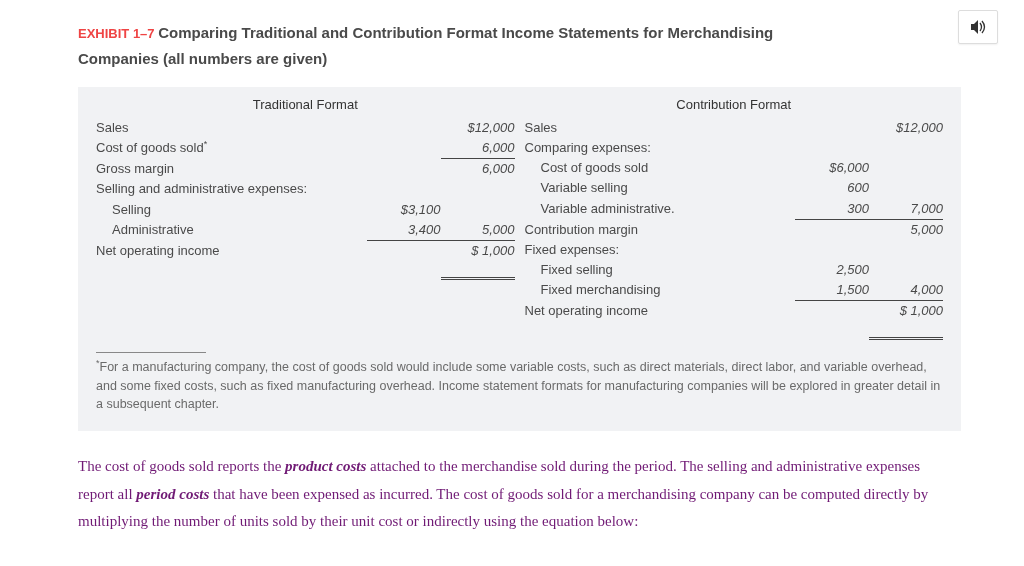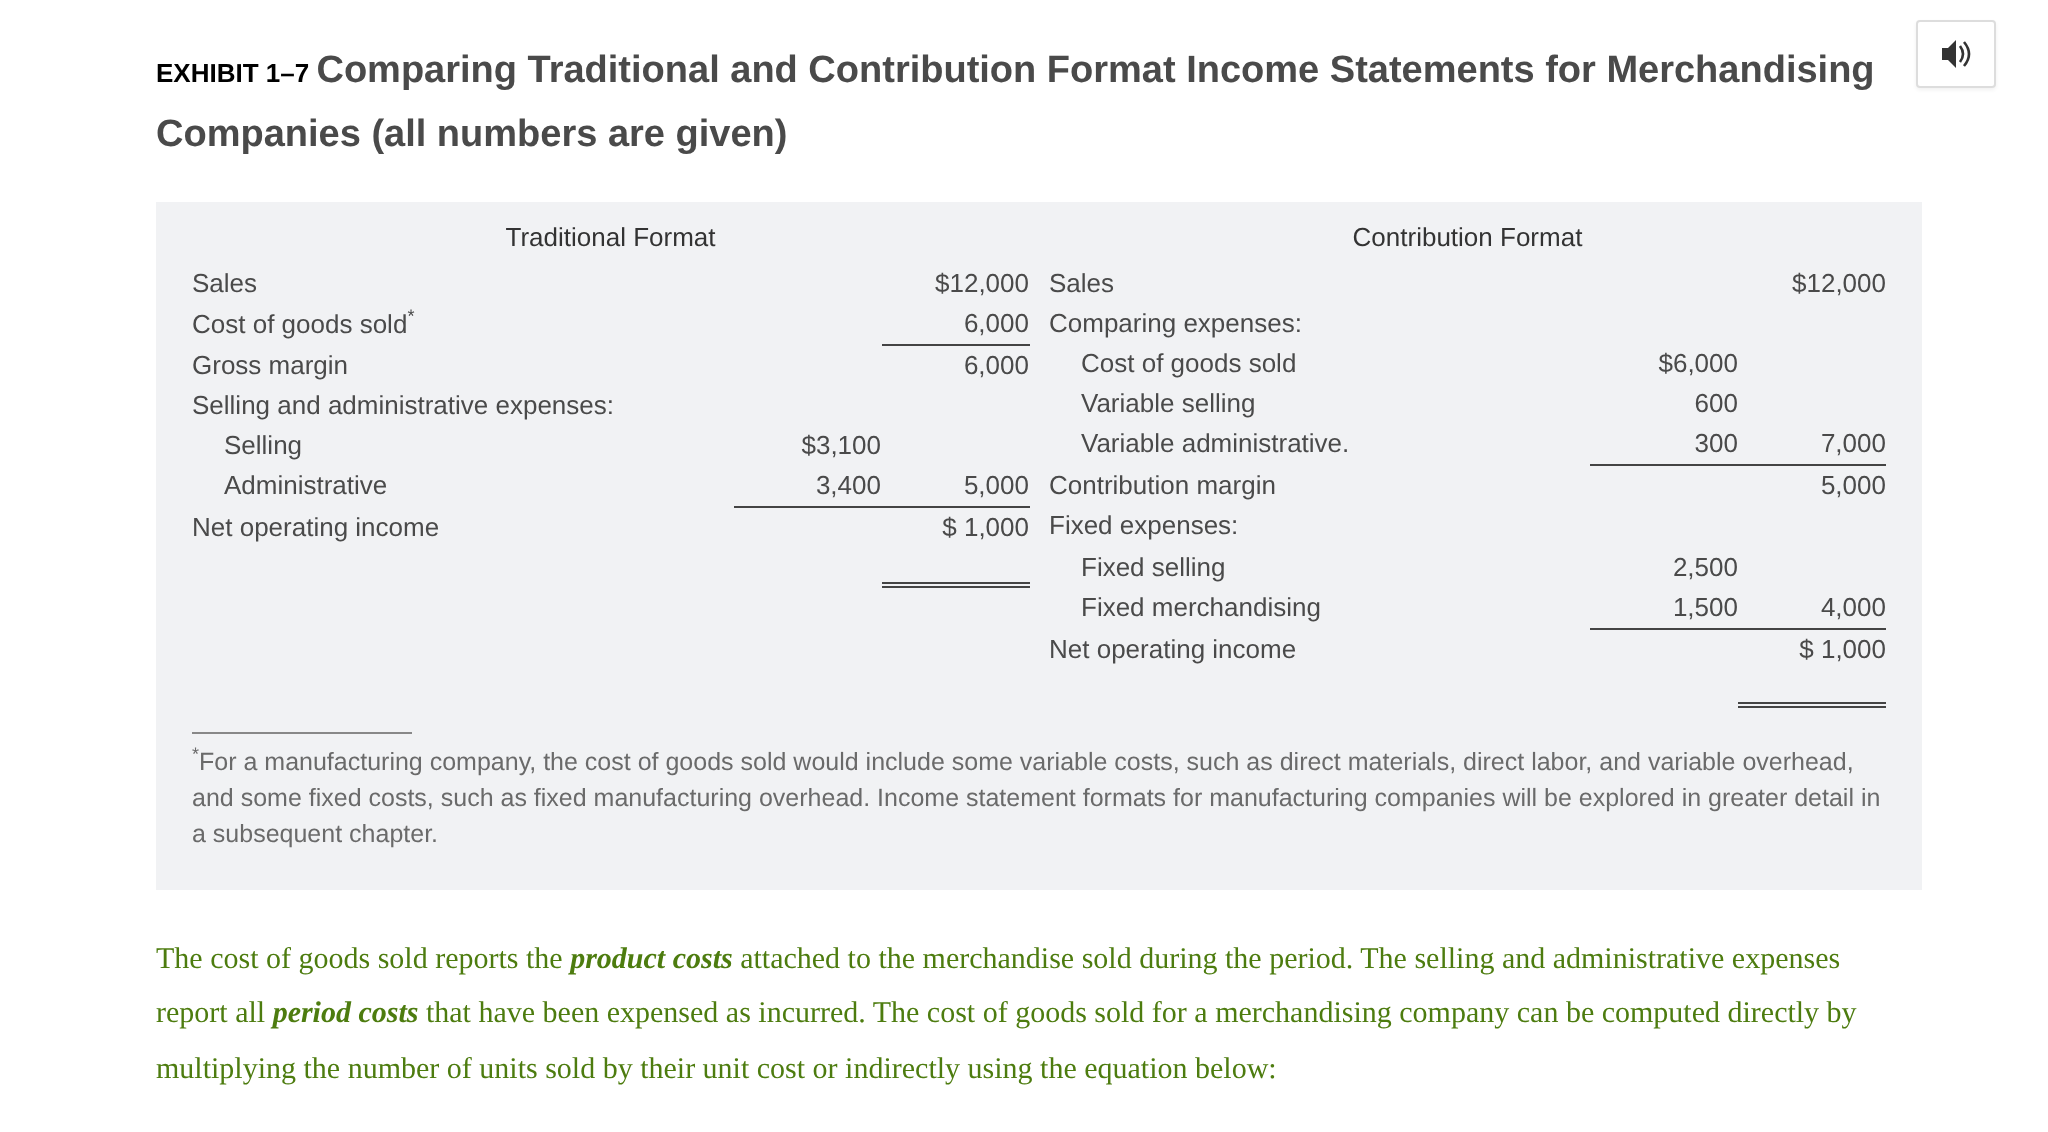--- a/index.html
+++ b/index.html
@@ -24,28 +24,28 @@
     height: 32px;
     border: 1px solid #ddd;
     background: #fff;
     border-radius: 2px;
     display: flex;
     align-items: center;
     justify-content: center;
     box-shadow: 0 1px 2px rgba(0,0,0,0.06);
   }
   .exhibit-title {
-    color: #000000;
+    color: #ef4444;
     font-weight: bold;
     font-size: 13px;
   }
   .exhibit-rest {
     color: #4a4a4a;
     font-weight: bold;
-    font-size: 19px;
+    font-size: 15px;
   }
   .header-block { line-height: 1.7; margin-bottom: 16px; }
   .panel {
     background: #f1f2f4;
     padding: 8px 18px 18px 18px;
     box-sizing: border-box;
     width: 883px;
   }
   .cols {
     display: flex;
@@ -66,38 +66,39 @@
   }
   .lbl { flex: 1; color: #4a4a4a; white-space: nowrap; }
   .indent1 { padding-left: 16px; }
   .indent2 { padding-left: 16px; }
   .amt {
     width: 70px;
     text-align: right;
     color: #4a4a4a;
     white-space: nowrap;
     padding-left: 4px;
+    font-style: italic;
   }
   .uline { border-bottom: 1px solid #444; }
   .udbl  { border-bottom: 3px double #444; padding-bottom: 16px; }
   .footnote-rule {
     border: none;
     border-top: 1px solid #888;
     width: 110px;
     margin: 12px 0 4px 0;
   }
   .footnote {
     font-size: 12.5px;
     color: #6a6a6a;
     line-height: 1.45;
   }
   .bodytext {
     font-family: Georgia, 'Times New Roman', serif;
     font-size: 15px;
-    color: #4d7c0f;
+    color: #701a75;
     line-height: 1.85;
     margin-top: 22px;
     width: 880px;
   }
   .bodytext em { font-style: italic; font-weight: bold; }
   .sup { vertical-align: super; font-size: 9px; }
 </style>
 </head>
 <body>
 

